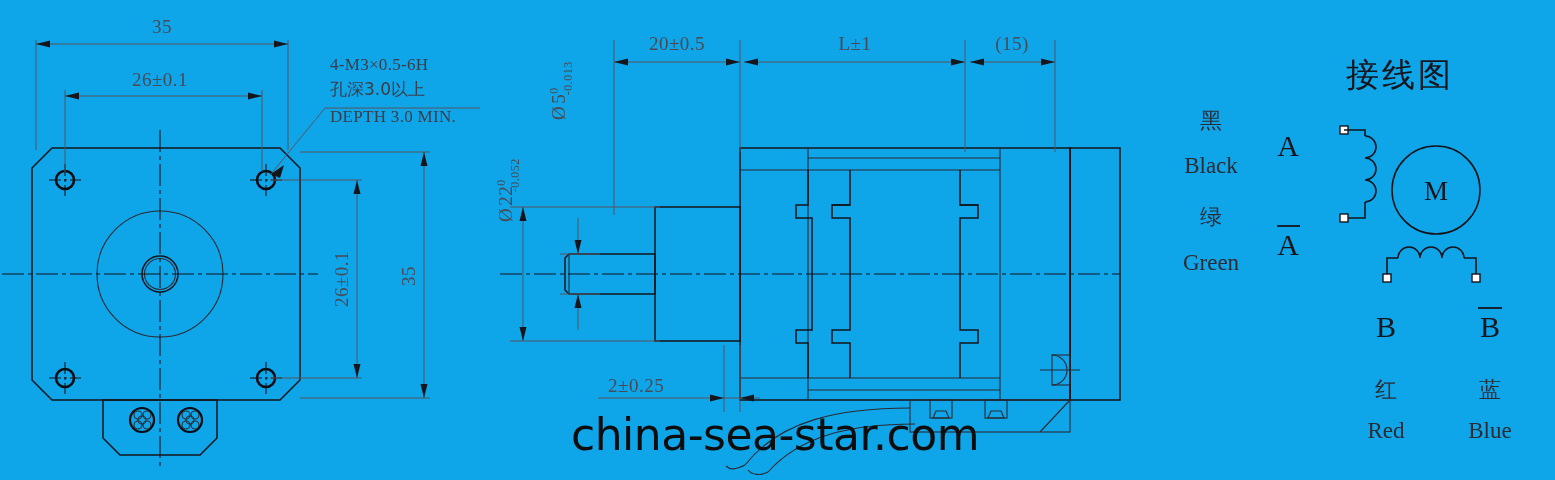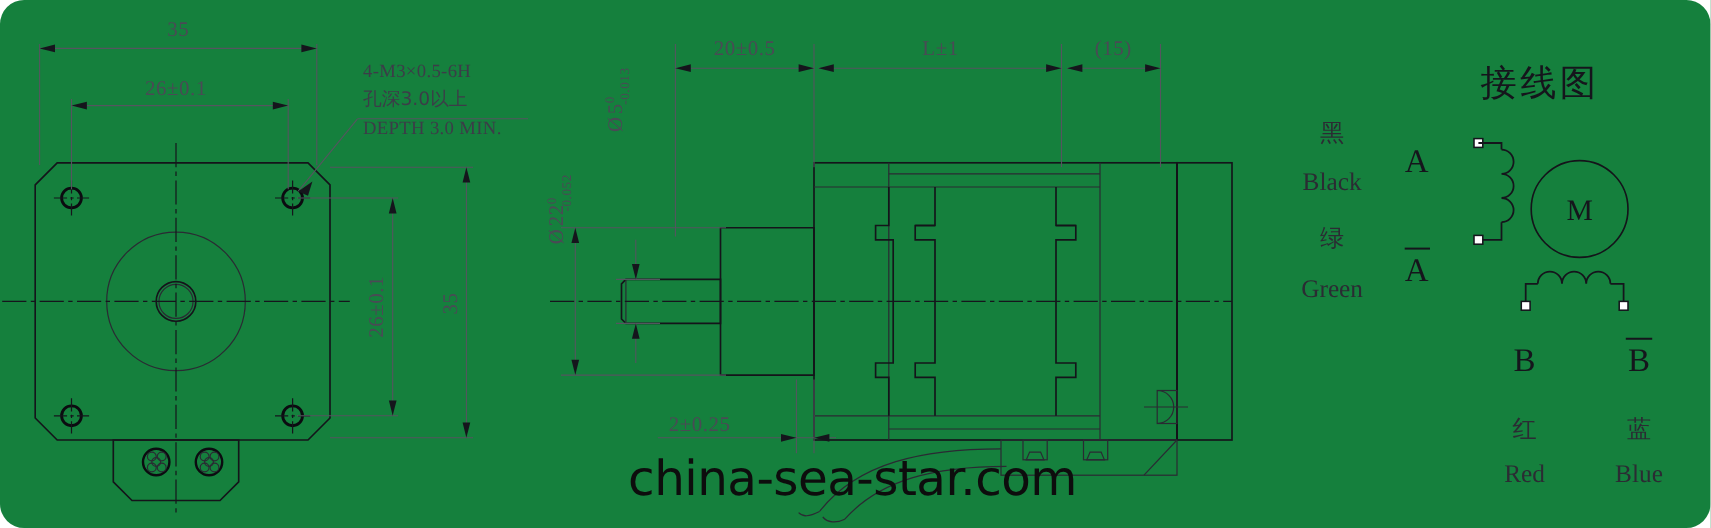--- a/index.html
+++ b/index.html
@@ -4,24 +4,23 @@
 <style>
   html, body {
     margin: 0;
     padding: 0;
     background: #ffffff;
   }
   #sheet {
     position: relative;
     width: 1555px;
     height: 480px;
-    background: #15803d;
+    background: #0ea5e9;
     font-family: "Liberation Serif", "DejaVu Serif", serif;
     overflow: hidden;
-    border-radius: 22px;
   }
   #sheet svg { display: block; }
 
   text { fill: #2b2b33; }
   .dim-txt {
     font-family: "Liberation Serif", "DejaVu Serif", serif;
     font-size: 19px;
     fill: #4a4a55;
     letter-spacing: 0.5px;
   }

